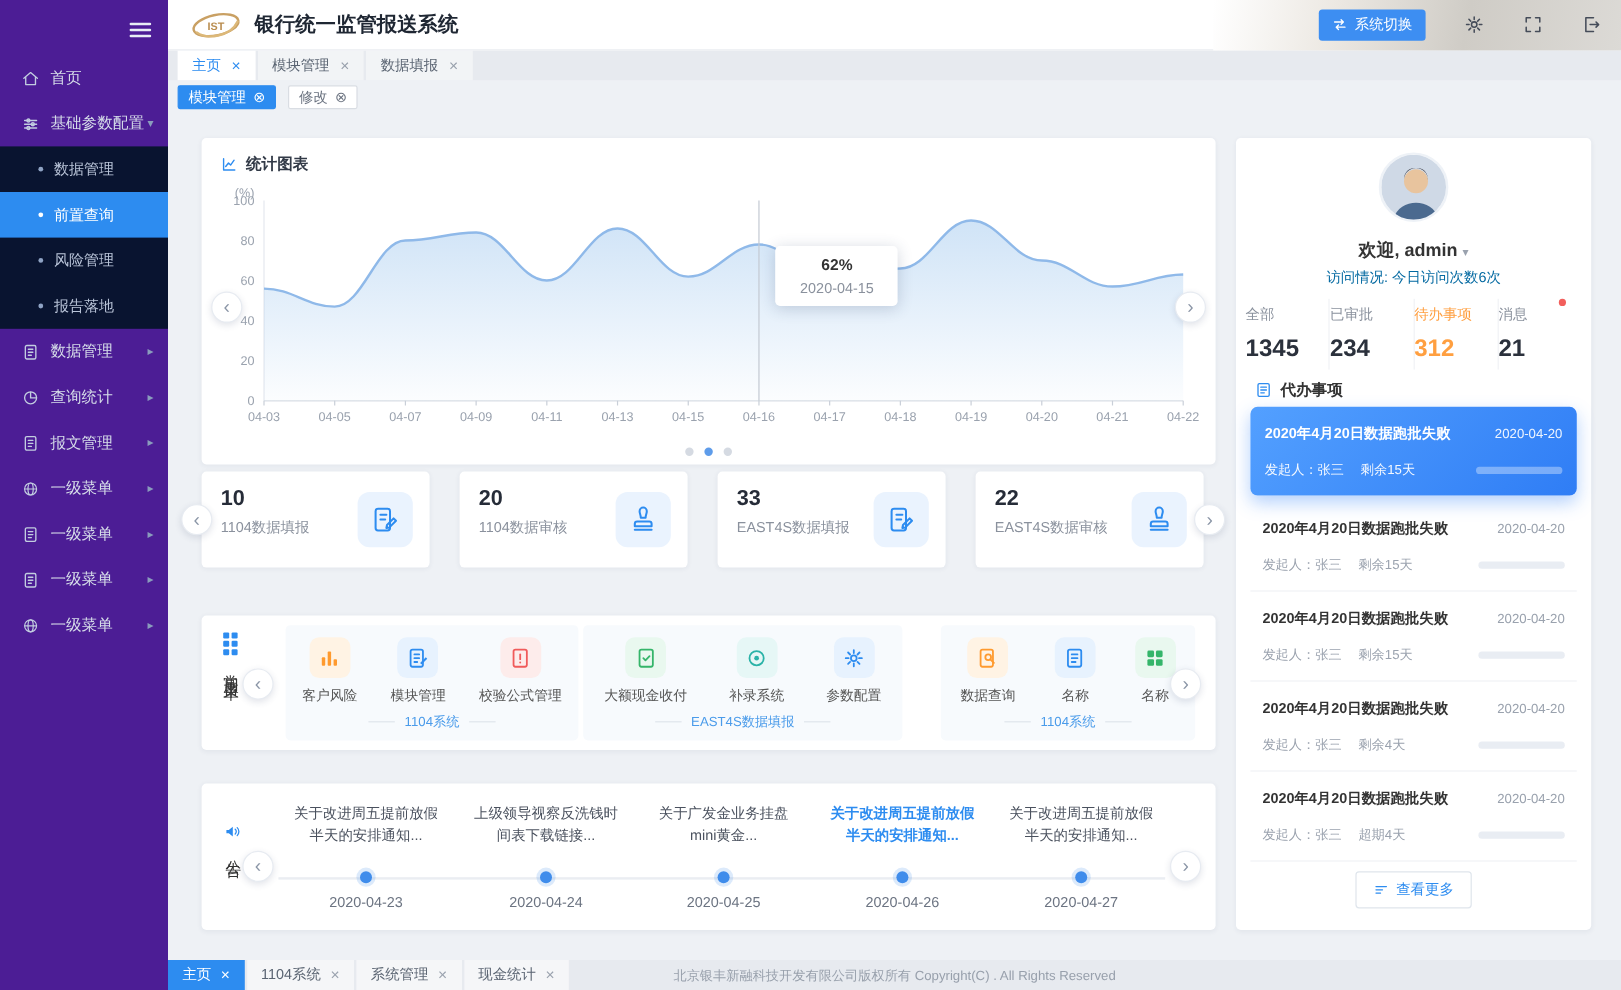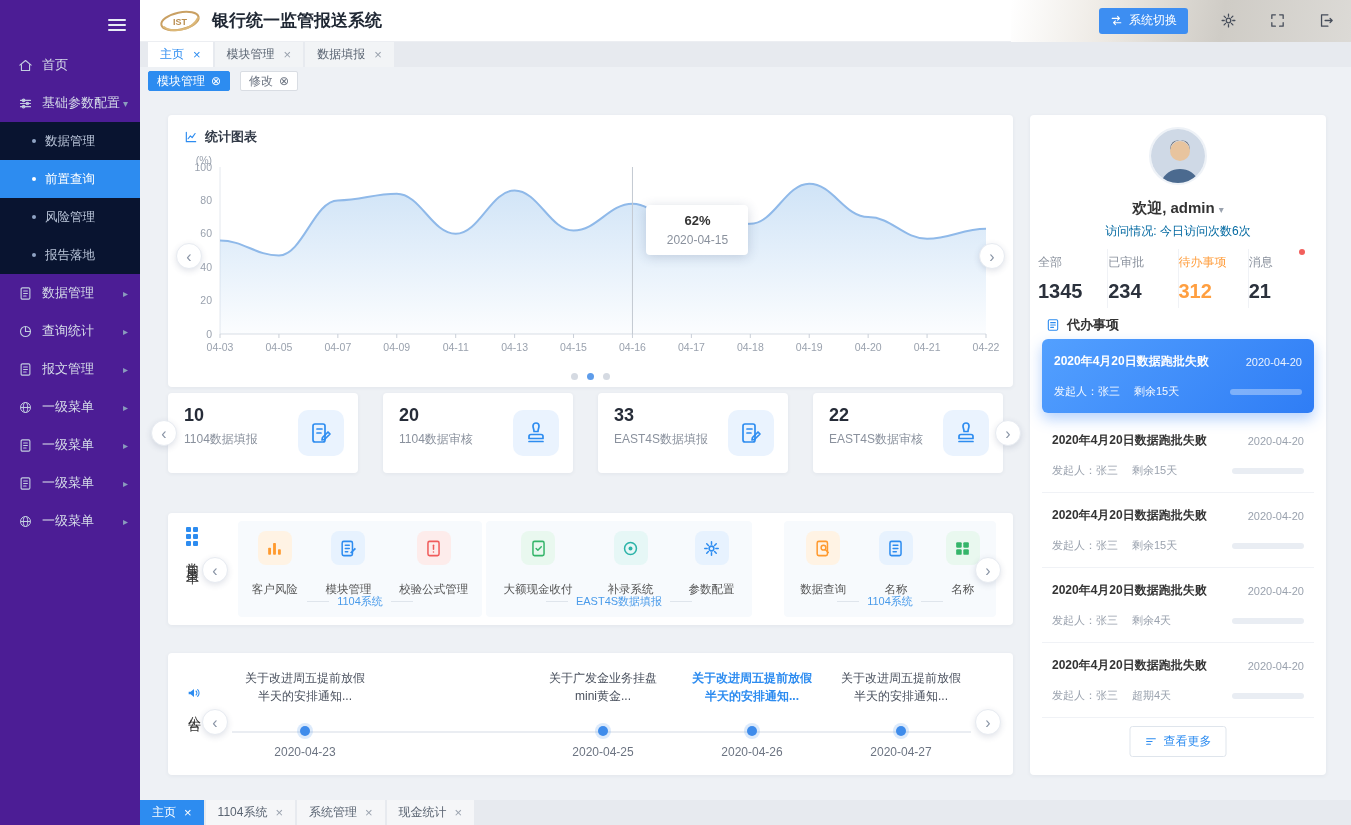--- a/index.html
+++ b/index.html
@@ -79,21 +79,21 @@
   .qm-dots i{width:5px;height:5px;background:#2d8cf0;border-radius:1px}
   .qm-title{writing-mode:vertical-rl;font-size:13px;color:#333;letter-spacing:3px}
   .qm-prev{left:34px;top:44px}
   .qm-next{right:12px;top:44px}
   .qm-group{position:absolute;top:8px;height:96px;background:#f7fafd;border-radius:4px}
   .g1{left:70px;width:244px}.g2{left:318px;width:266px}.g3{left:616px;width:212px}
   .qm-items{display:flex;justify-content:space-around;padding-top:10px}
   .qm-item{display:flex;flex-direction:column;align-items:center;cursor:pointer}
   .tile{width:34px;height:34px;border-radius:8px;display:flex;align-items:center;justify-content:center}
   .tile svg{width:19px;height:19px}
-  .qm-label{font-size:11.5px;color:#555;margin-top:17px;white-space:nowrap}
+  .qm-label{font-size:11.5px;color:#555;margin-top:7px;white-space:nowrap}
   .qm-caption{position:absolute;bottom:8px;left:0;right:0;display:flex;align-items:center;justify-content:center;gap:8px;font-size:11px;color:#4a9bea}
   .qm-caption::before,.qm-caption::after{content:"";width:22px;height:1px;background:#dfe5ec}
   .tl-orange{background:#fff3e4;color:#ff9a2e}
   .tl-blue{background:#e7f2fe;color:#2d8cf0}
   .tl-red{background:#fdeceb;color:#f05b5b}
   .tl-green{background:#e9f8ef;color:#35b56a}
   .tl-teal{background:#e6f7f6;color:#2bb3a8}
 
   
   .notice-card{left:168px;top:653px;width:845px;height:122px}
@@ -574,20 +574,28 @@
     <div class="nt-line"></div>
 
     <div class="nt-item n1">
       <div class="t">
           <div>关于改进周五提前放假</div>
           <div>半天的安排通知...</div>
         </div>
       <span class="nt-dot"></span>
       <div class="nt-date">2020-04-23</div>
     </div>
+    <div class="nt-item n2">
+      <div class="t">
+          <div>上级领导视察反洗钱时</div>
+          <div>间表下载链接...</div>
+        </div>
+      <span class="nt-dot"></span>
+      <div class="nt-date">2020-04-24</div>
+    </div>
     <div class="nt-item n3">
       <div class="t">
           <div>关于广发金业务挂盘</div>
           <div>mini黄金...</div>
         </div>
       <span class="nt-dot"></span>
       <div class="nt-date">2020-04-25</div>
     </div>
     <div class="nt-item n4 hl">
       <div class="t">
@@ -710,20 +718,21 @@
 
     <button class="more-btn">
       <svg viewBox="0 0 24 24" fill="none" stroke="currentColor" stroke-width="2" stroke-linecap="round">
           <path d="M4 7h16M4 12h10M4 17h7"></path>
         </svg>
       <span>查看更多</span>
     </button>
   </aside>
 
   <footer class="bottombar">
+    <div class="copyright">北京银丰新融科技开发有限公司版权所有 Copyright(C) . All Rights Reserved</div>
     <div class="btabs">
       <div class="btab active">
         <span>主页</span>
         <span class="tab-x">×</span>
       </div>
       <div class="btab">
         <span>1104系统</span>
         <span class="tab-x">×</span>
       </div>
       <div class="btab">

